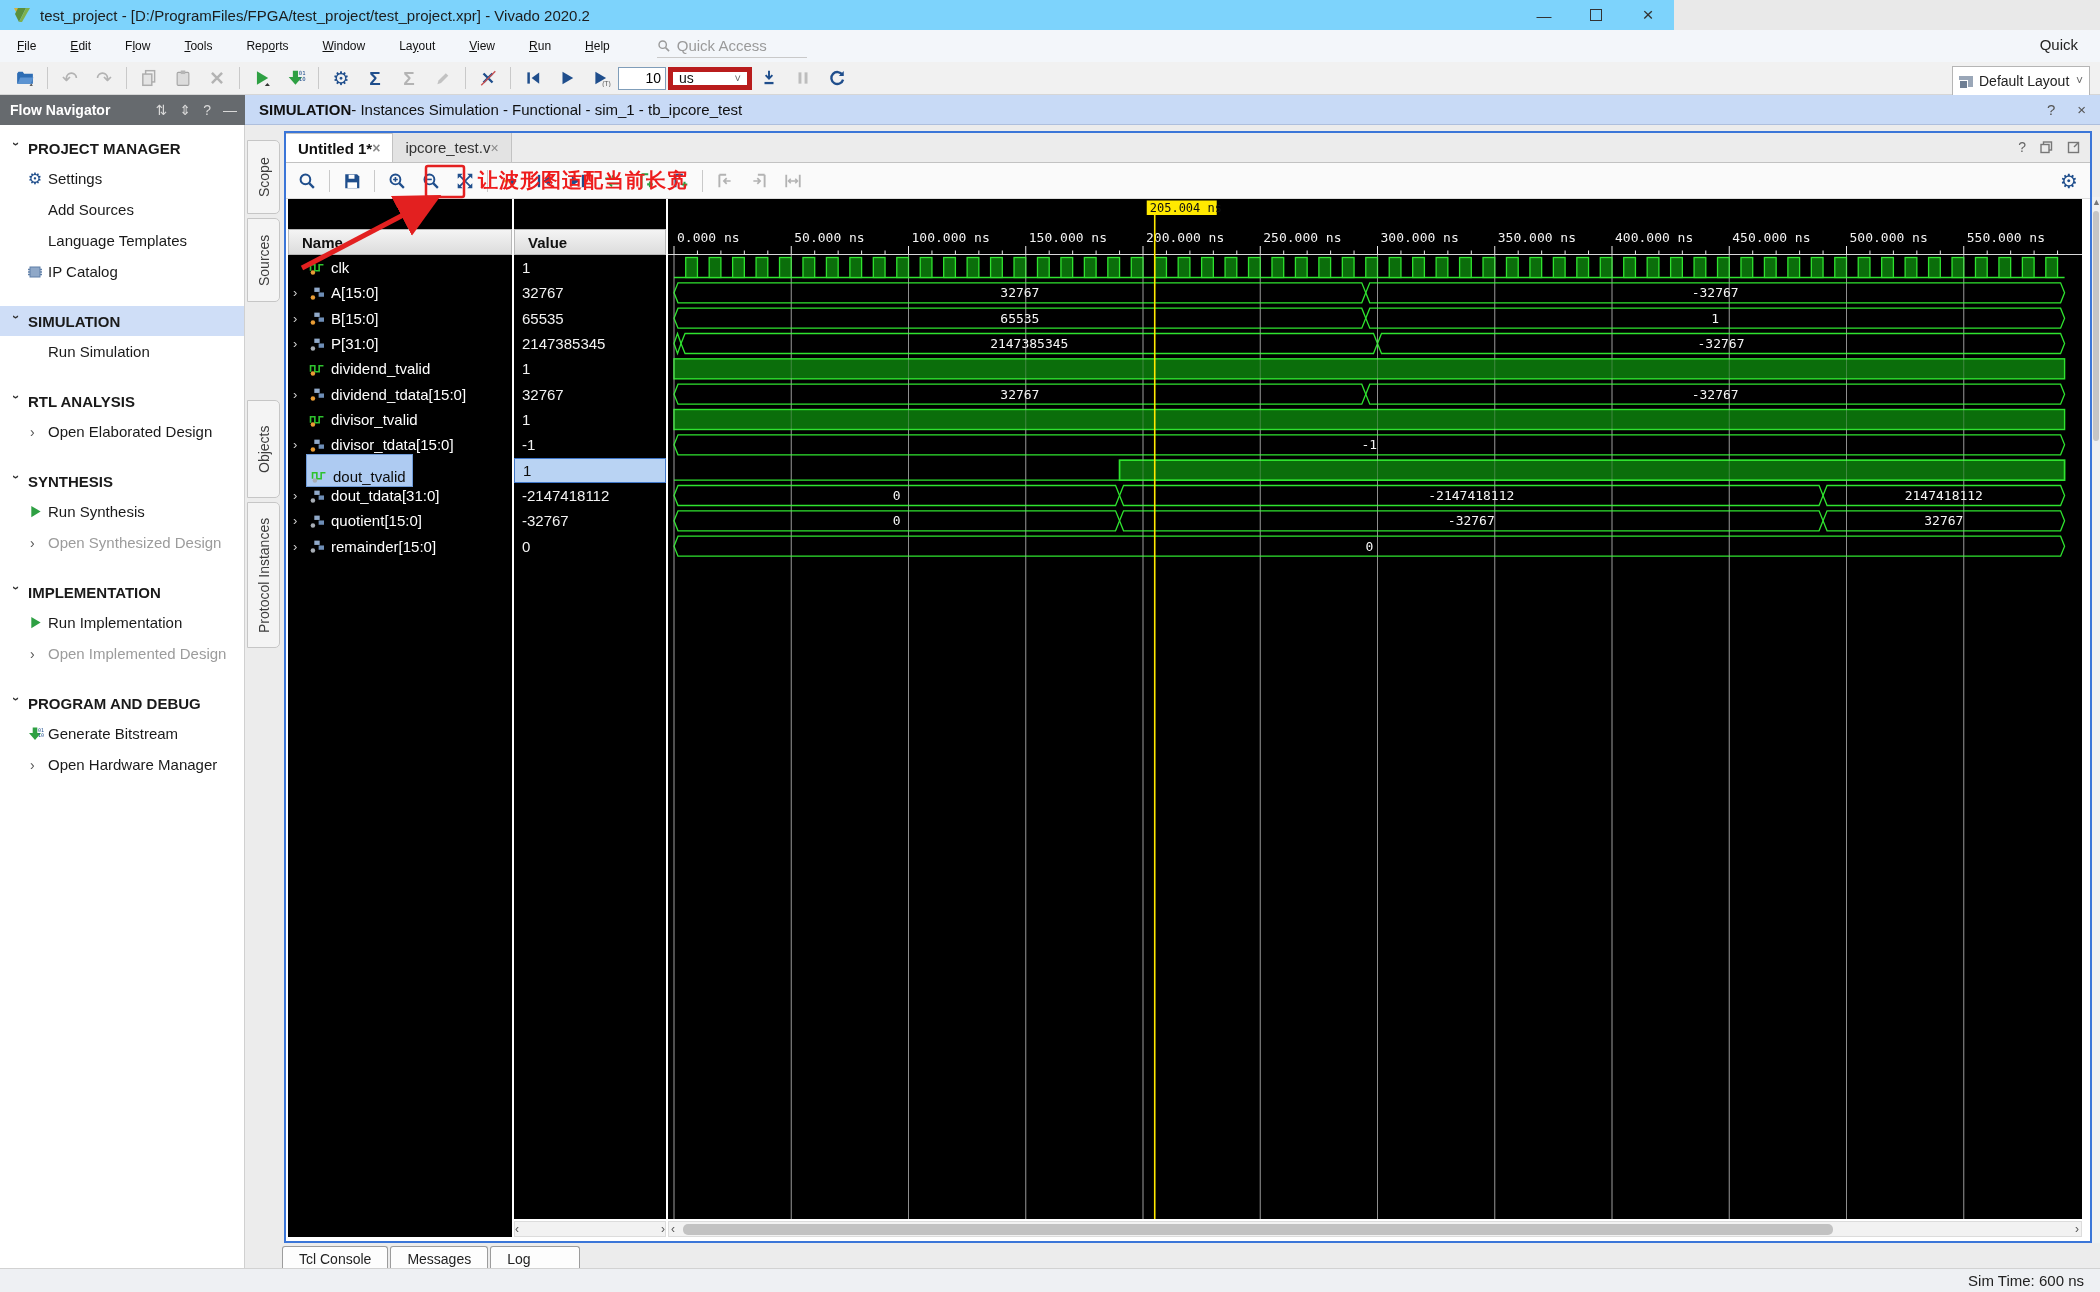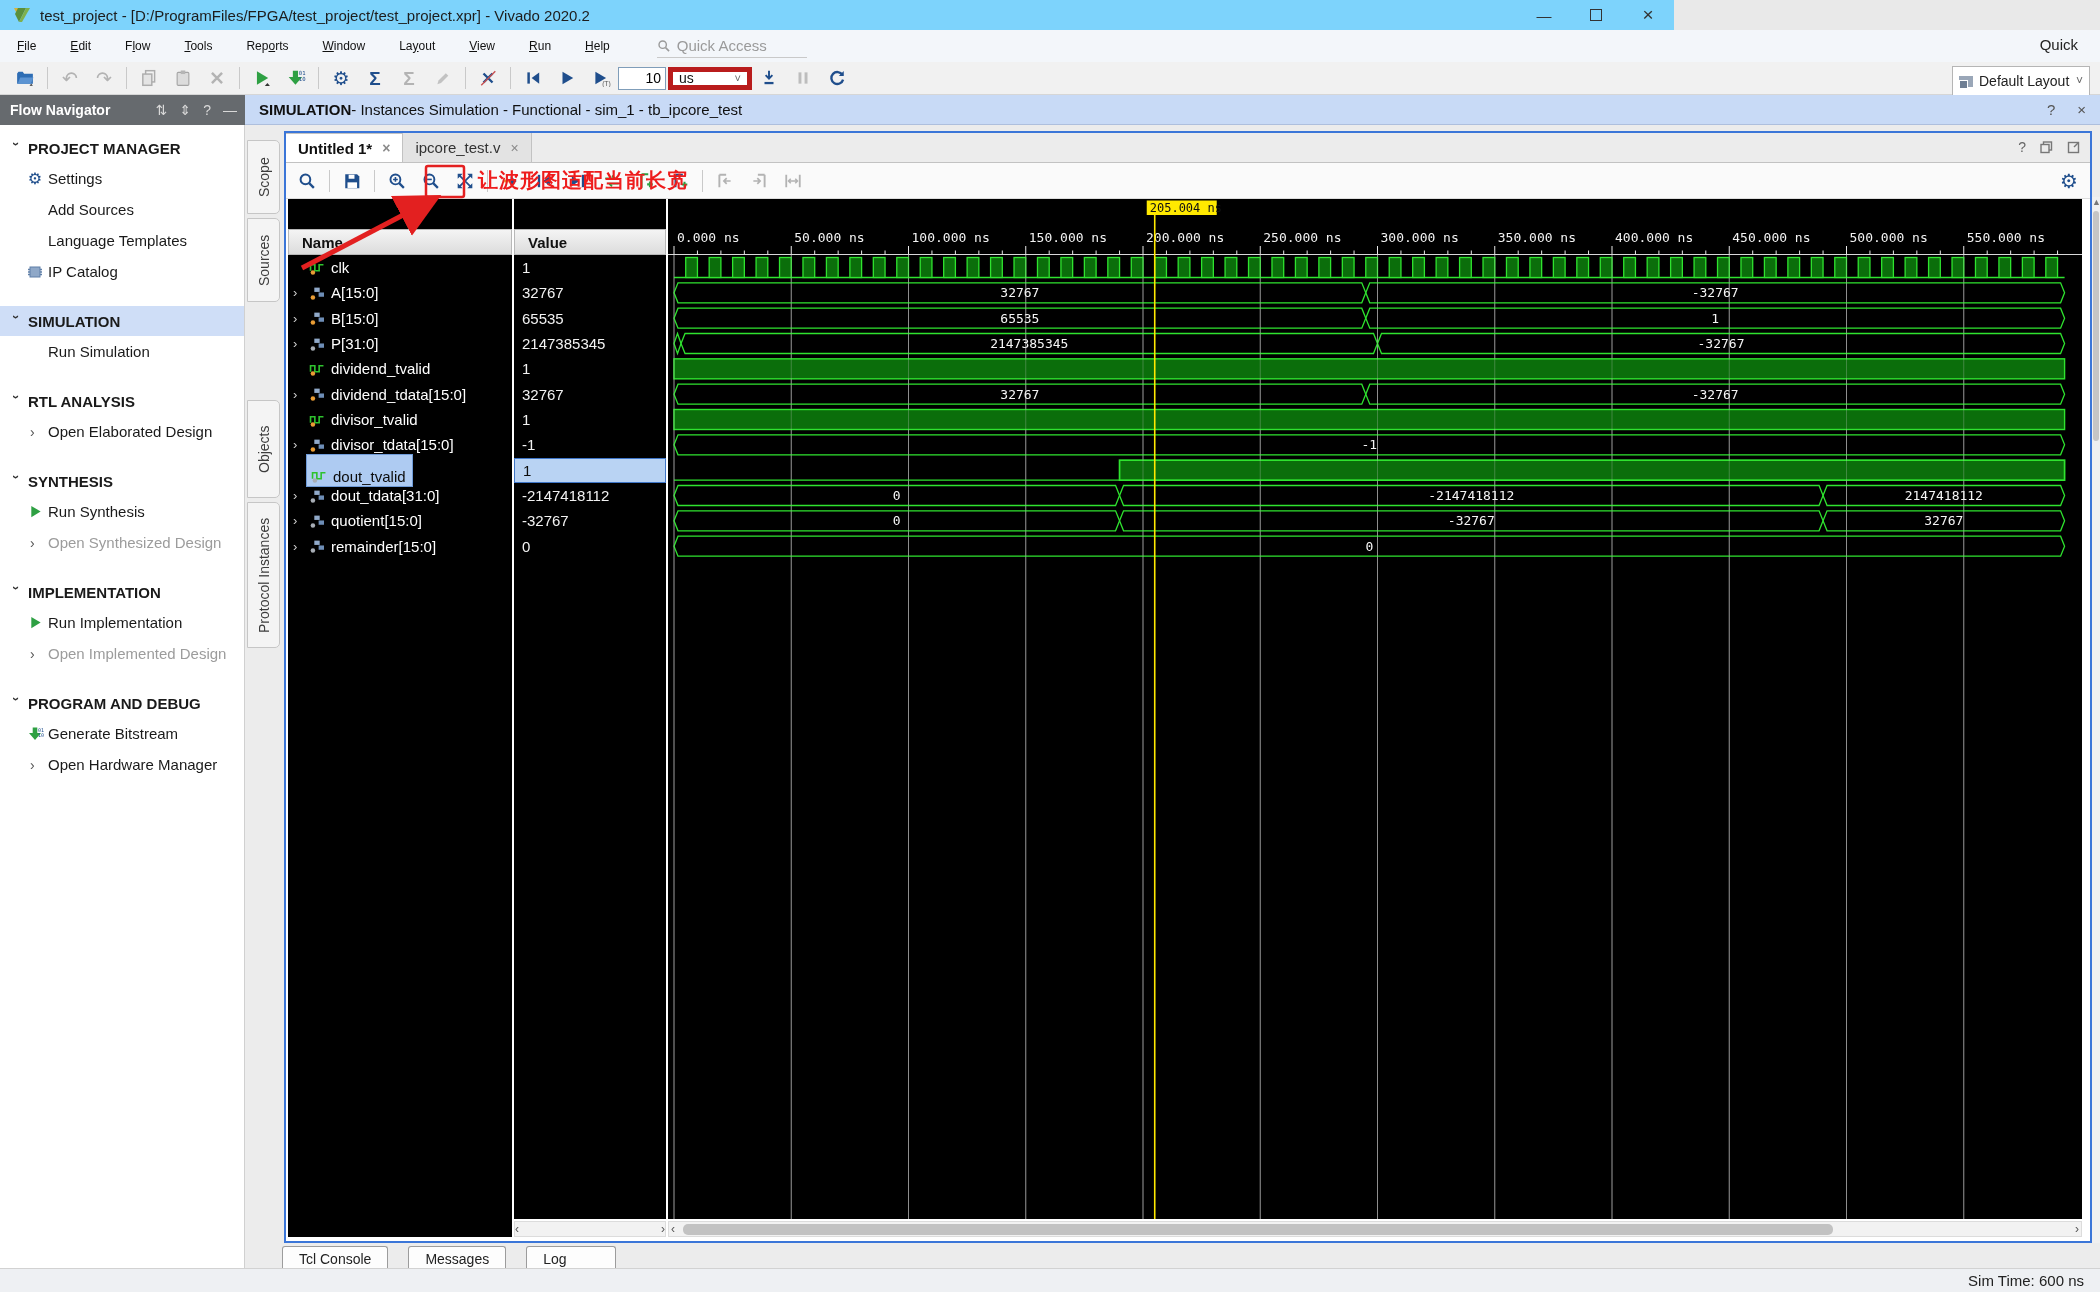--- a/index.html
+++ b/index.html
@@ -48,21 +48,21 @@
   .simbar .panel-x { position:absolute; right:14px; display:flex; gap:22px; color:#555; font-size:15px; }
 
   .workspace { left:245px; top:125px; width:1855px; height:1143px; background:#ececec; }
 
   
   .side-tab { position:absolute; left:247px; width:33px; background:#f4f4f4; border:1px solid #c6c6c6; border-radius:5px 0 0 5px; color:#3c3c3c; font-size:14px; display:flex; align-items:center; justify-content:center; writing-mode:vertical-rl; transform:rotate(180deg); }
 
   
   .wavewin { left:284px; top:131px; width:1808px; height:1112px; border:2px solid #3b76d8; background:#fff; }
   .tabbar { position:absolute; left:0; top:0; width:1804px; height:30px; background:#ececec; border-bottom:1px solid #c2c2c2; display:flex; align-items:flex-end; }
-  .wtab { height:29px; display:flex; align-items:center; gap:10px; padding:8px 12px; font-size:15px; border-right:1px solid #c2c2c2; background:#e3e3e3; color:#333; }
+  .wtab { height:29px; display:flex; align-items:center; gap:0; padding:8px 12px; font-size:15px; border-right:1px solid #c2c2c2; background:#e3e3e3; color:#333; }
   .wtab.active { background:#fff; font-weight:bold; color:#111; border-top:1px solid #c2c2c2; }
   .wtab .x { color:#8a8a8a; font-size:14px; }
   .panel-icons { position:absolute; right:10px; top:6px; display:flex; gap:14px; color:#666; font-size:14px; align-items:center; }
   .wavetoolbar { position:absolute; left:0; top:30px; width:1804px; height:36px; background:#fafafa; border-bottom:1px solid #ddd; display:flex; align-items:center; padding-left:4px; }
   .wtbi { display:inline-flex; width:34px; height:28px; align-items:center; justify-content:center; }
   .wave-gear { position:absolute; right:12px; top:36px; font-size:20px; color:#1f4e8c; }
 
   .wave-content { position:absolute; left:0; top:66px; width:1804px; height:1042px; background:#fff; }
   .namecol  { position:absolute; left:2px;   top:0; width:224px;  height:1038px; background:#000; }
   .valuecol { position:absolute; left:228px; top:0; width:152px;  height:1020px; background:#000; }
@@ -872,21 +872,21 @@
       </div>
       <div class="hscroll" style="left:382px;width:1414px;">
         <span style="margin-left:2px;">‹</span>
         <div class="hs-thumb" style="width:1150px;"></div>
         <span style="margin-right:2px;">›</span>
       </div>
     </div>
   </div>
 
   <div class="abs bottombar">
-    <div id="bottom-tabs" style="display:flex;gap:20px;align-items:flex-end;">
+    <div id="bottom-tabs" style="display:flex;gap:2px;align-items:flex-end;">
         <div class="btab">Tcl Console</div>
         <div class="btab">Messages</div>
         <div class="btab">Log</div>
       </div>
   </div>
   <div class="abs statusbar">
     <span>Sim Time: 600 ns</span>
   </div>
 
   <div class="abs page-vscroll">

